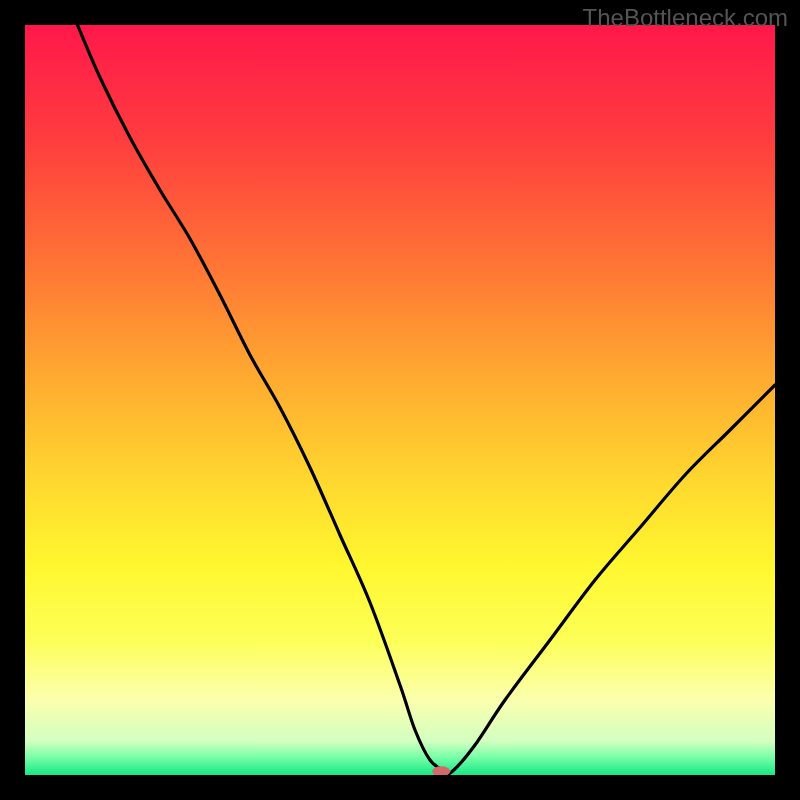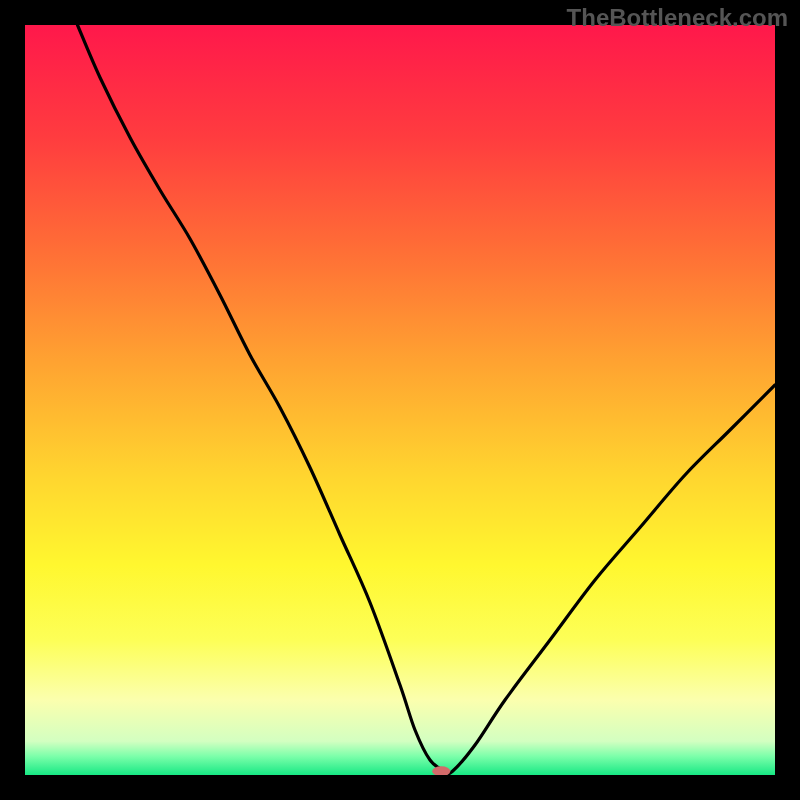--- a/index.html
+++ b/index.html
@@ -10,21 +10,21 @@
     background: #000;
     position: relative;
     font-family: Arial, sans-serif;
   }
   .watermark {
     position: absolute;
     top: 4px;
     right: 12px;
     color: #555;
     font-size: 24px;
-    font-weight: 700;
+    font-weight: 400;
     z-index: 10;
   }
   .plot-area {
     position: absolute;
     left: 25px;
     top: 25px;
     width: 750px;
     height: 750px;
     overflow: hidden;
   }

